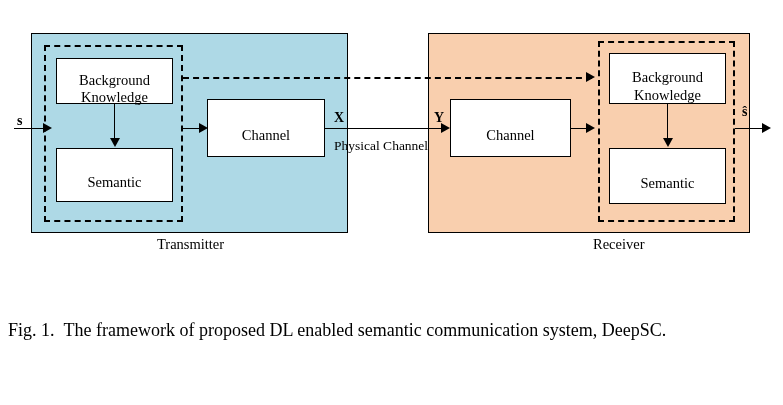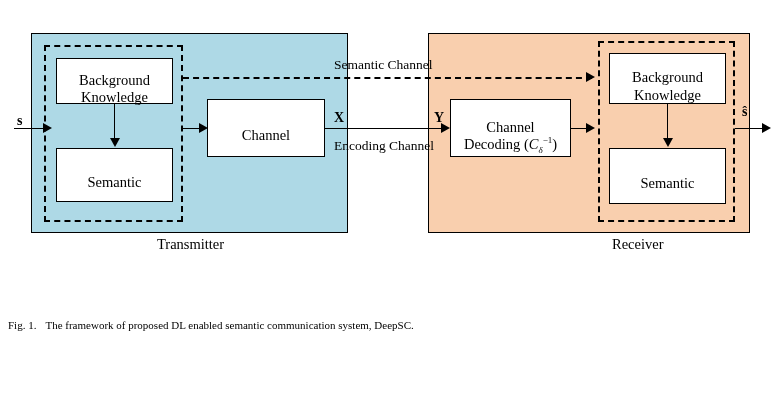--- a/index.html
+++ b/index.html
@@ -148,29 +148,29 @@
     white-space: nowrap;
   }
 
   #label-s       { left: 17px;  top: 113px; }
   #label-shat    { left: 742px; top: 104px; }
   #label-x       { left: 334px; top: 110px; }
   #label-y       { left: 434px; top: 110px; }
   #label-semantic-channel { left: 334px; top: 57px; }
   #label-physical-channel { left: 334px; top: 138px; }
   #caption-transmitter { left: 157px; top: 236px; text-align: center; }
-  #caption-receiver    { left: 612px; top: 236px; }
+  #caption-receiver    { left: 593px; top: 236px; }
 
   
   #figure-caption {
     position: absolute;
     left: 8px;
     top: 318px;
     width: 765px;
-    font-size: 11px;
+    font-size: 18px;
     line-height: 1.42;
     text-align: justify;
   }
   #figure-caption .fig-num { margin-right: 9px; }
 </style>
 </head>
 <body>
 
 <div id="figure-root">
 
@@ -196,21 +196,20 @@
 
   <div class="block" id="tx-channel-encoding">
     <span class="block-text">
       <span>Channel</span><br>
     </span>
   </div>
 
   <div class="block" id="rx-channel-decoding">
     <span class="block-text">
       <span>Channel</span><br>
-      <span><span>Decoding (</span><span class="ital">C</span><sub class="ital">δ</sub><sup>−1</sup><span>)</span></span>
     </span>
   </div>
 
   <div class="block" id="rx-background-knowledge">
     <span class="block-text">
       <span>Background</span><br>
       <span>Knowledge</span>
     </span>
   </div>
 
@@ -243,22 +242,21 @@
   <div class="arrow-down" style="left:663px; top:138px;"></div>
 
   <div class="line-h" style="left:735px; top:128px; width:32px;"></div>
   <div class="arrow-right" style="left:762px; top:123px;"></div>
 
   <div class="sig-label" id="label-s">s</div>
   <div class="sig-label" id="label-shat">ŝ</div>
   <div class="sig-label" id="label-x">X</div>
   <div class="sig-label" id="label-y">Y</div>
 
-  <div class="chan-label" id="label-semantic-channel">Semantic Channel</div>
-  <div class="chan-label" id="label-physical-channel">Encoding Channel</div>
+  <div class="chan-label" id="label-physical-channel">Physical Channel</div>
 
   <div class="panel-caption" id="caption-transmitter">Transmitter</div>
   <div class="panel-caption" id="caption-receiver">Receiver</div>
 
   <div id="figure-caption">
     <span class="fig-num">Fig. 1.</span><span>The framework of proposed DL enabled semantic communication system, DeepSC.</span>
   </div>
 
 </div>
 

